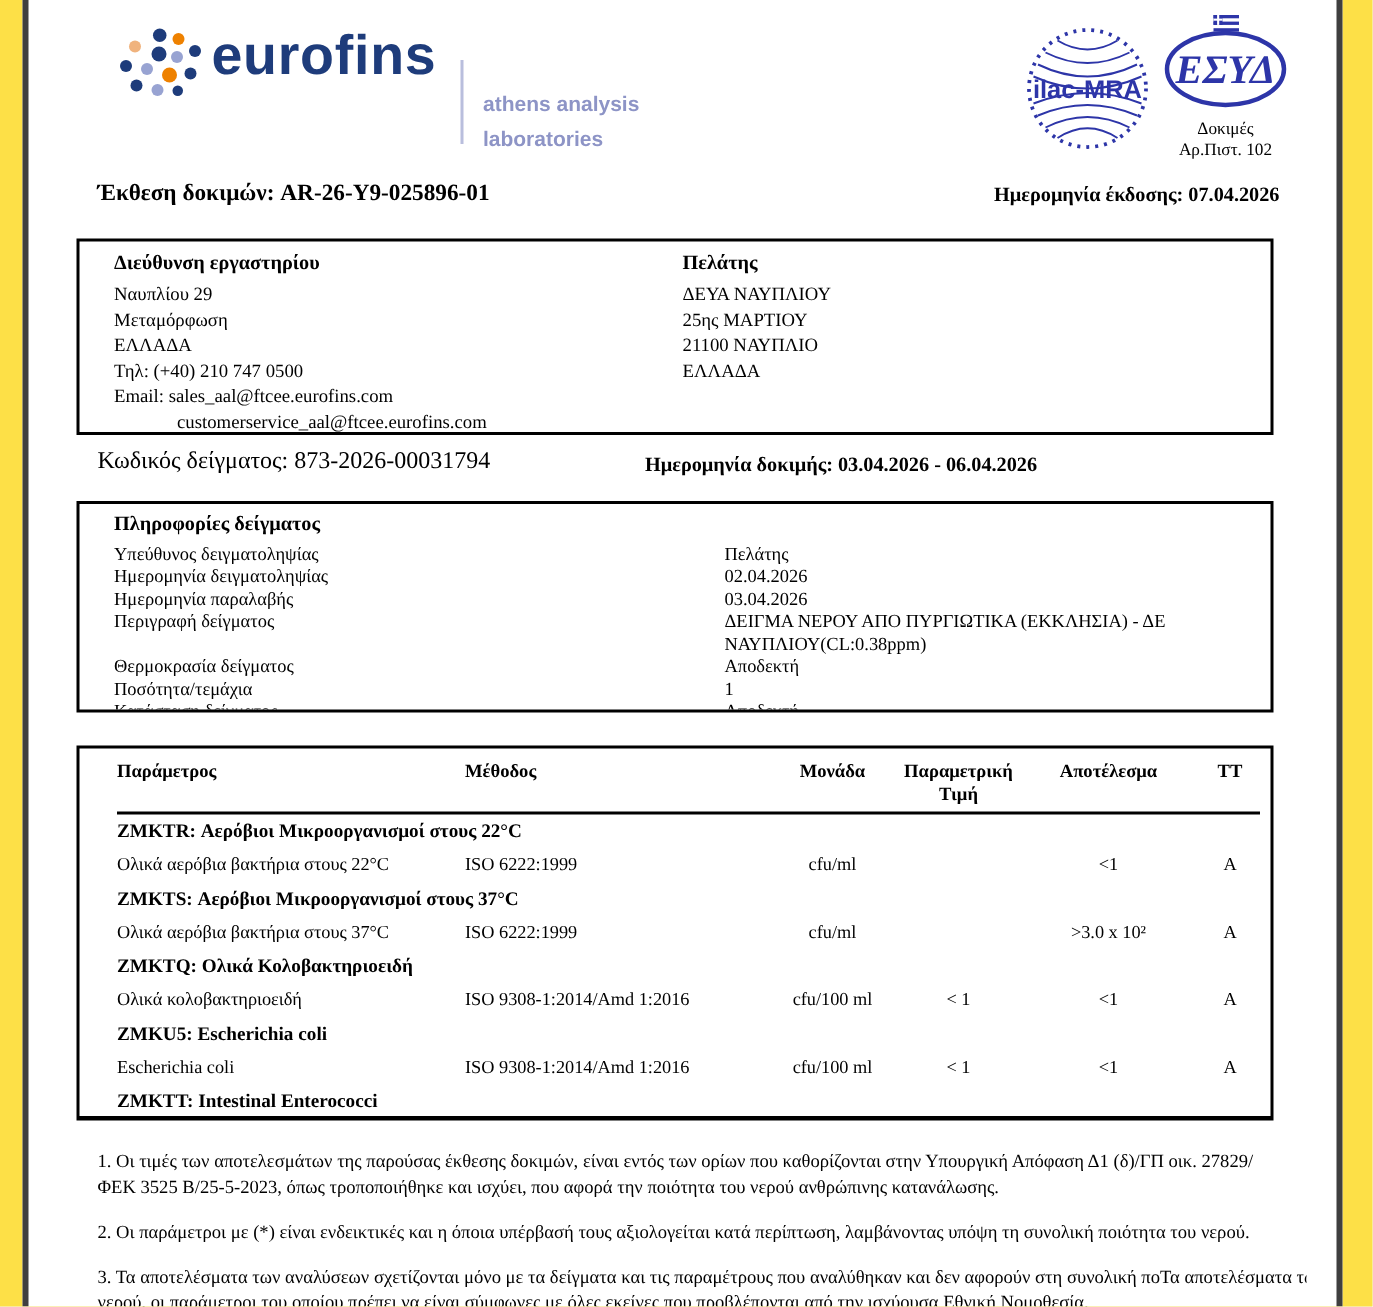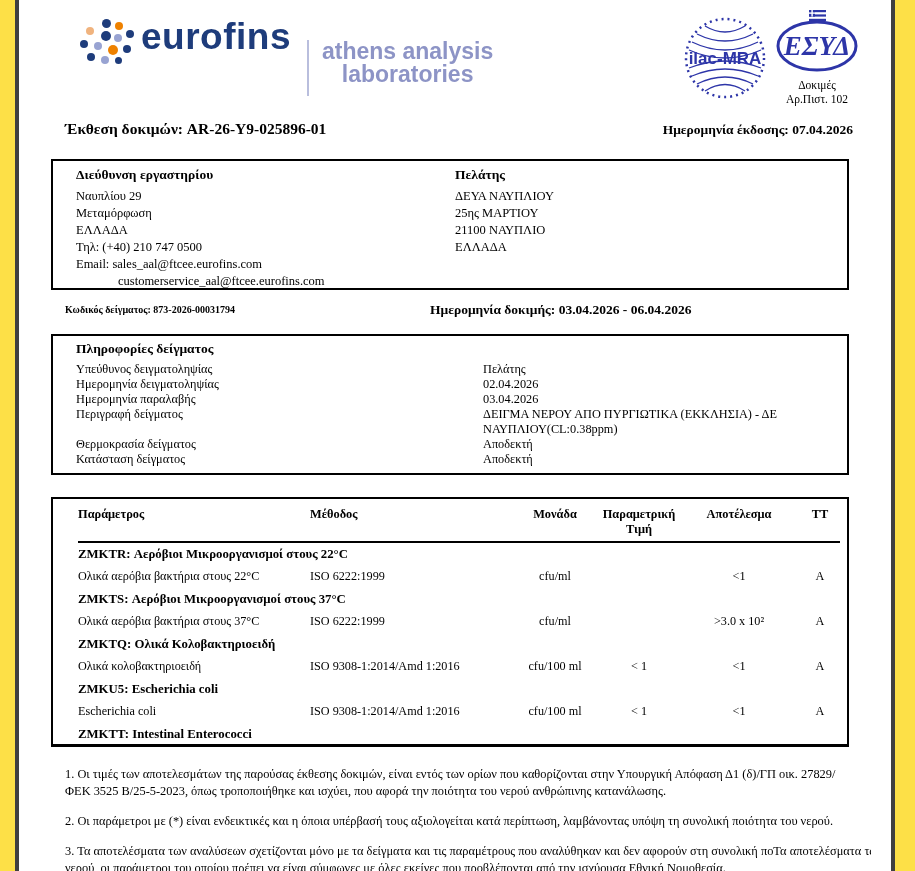--- a/index.html
+++ b/index.html
@@ -7,21 +7,21 @@
   .frame{position:relative;width:915px;height:871px;background:#fde047;overflow:hidden;}
   .page{position:absolute;left:15px;top:0;width:880px;height:871px;box-sizing:border-box;
         background:#ffffff;border-left:4px solid #3f3f3f;border-right:4px solid #3f3f3f;overflow:hidden;}
 
   
   .logo-block{position:absolute;left:56px;top:10px;display:flex;align-items:flex-start;}
   .logo-icon{width:58px;height:58px;position:relative;margin-top:8px;}
   .logo-icon i{position:absolute;border-radius:50%;}
   .brand{font-family:"Liberation Sans",sans-serif;font-size:37px;font-weight:bold;color:#1e3c7b;margin-left:8px;margin-top:6px;letter-spacing:0.5px;}
   .logo-divider{width:2px;height:56px;background:#b9bedd;margin:30px 13px 0 16px;}
-  .brand-sub{margin-top:30px;font-family:"Liberation Sans",sans-serif;font-size:23px;font-weight:bold;color:#8d94c6;line-height:23px;text-align:center;}
+  .brand-sub{margin-top:48px;font-family:"Liberation Sans",sans-serif;font-size:14px;font-weight:bold;color:#8d94c6;line-height:23px;}
 
   .accred{position:absolute;right:30px;top:8px;display:flex;align-items:flex-end;}
   .ilac{width:84px;height:92px;}
   .esyd-wrap{width:88px;text-align:center;margin-left:6px;}
   .esyd{width:84px;height:66px;}
   .accred-caption{font-size:11.5px;line-height:14px;color:#000;}
 
   
   .title-row{position:absolute;left:46px;top:120px;width:788px;}
   .report-title{font-size:15.5px;font-weight:bold;}
@@ -36,21 +36,21 @@
   .box-head{font-size:13.5px;font-weight:bold;margin-bottom:5px;}
   .line{font-size:12.5px;line-height:17px;}
   .line.indent{padding-left:42px;}
 
   .si-row{display:flex;align-items:flex-start;gap:28px;}
   .si-label{width:379px;flex:none;font-size:12.3px;line-height:15px;}
   .si-value{font-size:12.3px;line-height:15px;max-width:360px;}
 
   
   .code-row{position:absolute;left:46px;top:299px;width:788px;}
-  .sample-code{font-size:10px;font-weight:bold;}
+  .sample-code{font-size:16px;font-weight:normal;}
   .test-date{position:absolute;left:365px;top:3px;font-size:13.5px;font-weight:bold;}
 
   
   .rtable{position:absolute;left:32px;top:497px;width:798px;box-sizing:border-box;
           border:2px solid #000;border-bottom-width:3px;height:250px;padding:0 7px 0 25px;overflow:hidden;}
   .rt-header{display:flex;padding:8px 0 4px;border-bottom:2px solid #000;}
   .rt-header .cell{font-size:12.4px;font-weight:bold;line-height:15px;}
   .cell{box-sizing:border-box;}
   .c0{width:232px;flex:none;text-align:left;padding-right:6px;}
   .c1{width:200px;flex:none;text-align:left;padding-right:6px;}
@@ -181,20 +181,24 @@
           </div>
           <div class="si-row">
             <div class="si-label">Περιγραφή δείγματος</div>
             <div class="si-value">ΔΕΙΓΜΑ ΝΕΡΟΥ ΑΠΟ ΠΥΡΓΙΩΤΙΚΑ (ΕΚΚΛΗΣΙΑ) - ΔΕ ΝΑΥΠΛΙΟΥ(CL:0.38ppm)</div>
           </div>
           <div class="si-row">
             <div class="si-label">Θερμοκρασία δείγματος</div>
             <div class="si-value">Αποδεκτή</div>
           </div>
           <div class="si-row">
+            <div class="si-label">Ποσότητα/τεμάχια</div>
+            <div class="si-value">1</div>
+          </div>
+          <div class="si-row">
             <div class="si-label">Κατάσταση δείγματος</div>
             <div class="si-value">Αποδεκτή</div>
           </div>
         </div>
     </div>
 
     <div class="rtable">
       <div class="rt-header">
         <span class="cell c0">Παράμετρος</span>
         <span class="cell c1">Μέθοδος</span>

